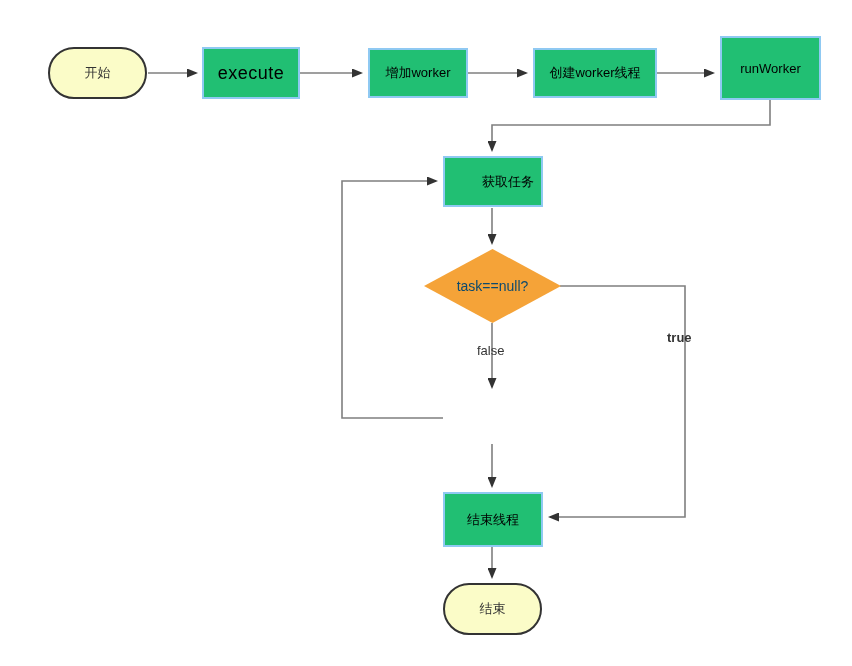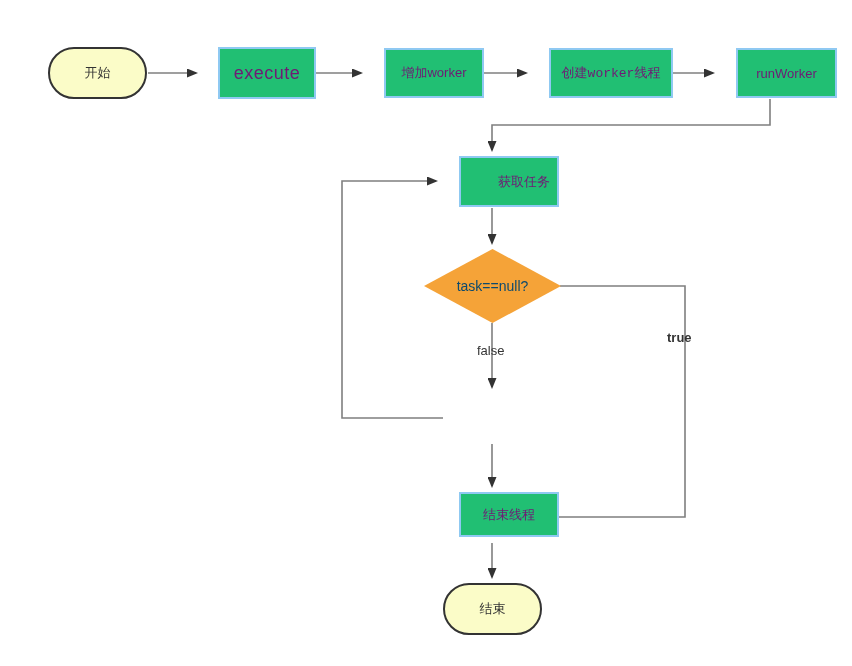--- a/index.html
+++ b/index.html
@@ -23,21 +23,21 @@
   }
   svg.edges{position:absolute;left:0;top:0;width:852px;height:666px;}
   svg.edges polyline{fill:none;stroke:var(--line-gray);stroke-width:1.6;}
   .node{
     position:absolute;display:flex;align-items:center;justify-content:center;
     text-align:center;cursor:default;
   }
   .process{
     background:var(--node-green);
     border:2px solid var(--node-green-border);
-    color:#701a75;font-size:13px;margin-left:16px;
+    color:#000000;font-size:13px;
   }
   .process.big{font-size:18px;letter-spacing:0.5px;}
   .terminator{
     background:var(--terminator-fill);
     border:2px solid var(--terminator-border);
     border-radius:26px;
     color:var(--label-dark);font-size:13px;
   }
   .decision{
     background:var(--decision-fill);
@@ -78,38 +78,38 @@
   </div>
 
   <div class="node process big" style="left:202px;top:47px;width:98px;height:52px;">
     <span>execute</span>
   </div>
 
   <div class="node process" style="left:368px;top:48px;width:100px;height:50px;text-align:right;">
     <span>增加worker</span>
   </div>
 
-  <div class="node process" style="left:533px;top:48px;width:124px;height:50px;font-family:Liberation Mono, monospace;">
+  <div class="node process" style="left:533px;top:48px;width:124px;height:50px;">
     <span>创建worker线程</span>
   </div>
 
-  <div class="node process" style="left:720px;top:48px;width:101px;height:50px;">
+  <div class="node process" style="left:720px;top:36px;width:101px;height:64px;">
     <span>runWorker</span>
   </div>
 
   <div class="node process" style="left:443px;top:156px;width:100px;height:51px;padding-left:30px;">
     <span>获取任务</span>
   </div>
 
   <div class="node decision" style="left:424px;top:249px;width:137px;height:74px;">
     <span>task==null?</span>
   </div>
 
 
-  <div class="node process" style="left:443px;top:492px;width:100px;height:45px;">
+  <div class="node process" style="left:443px;top:492px;width:100px;height:55px;">
     <span>结束线程</span>
   </div>
 
   <div class="node terminator" style="left:443px;top:583px;width:99px;height:52px;">
     <span>结束</span>
   </div>
 
   <div class="edge-label" style="left:477px;top:344px;">false</div>
 
   <div class="edge-label" style="left:667px;top:331px;font-weight:bold;">true</div>

